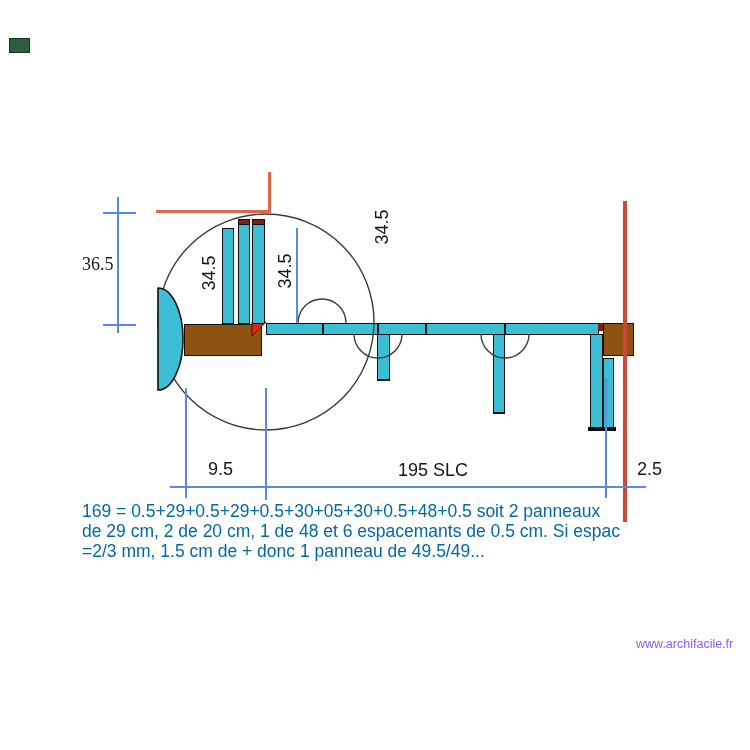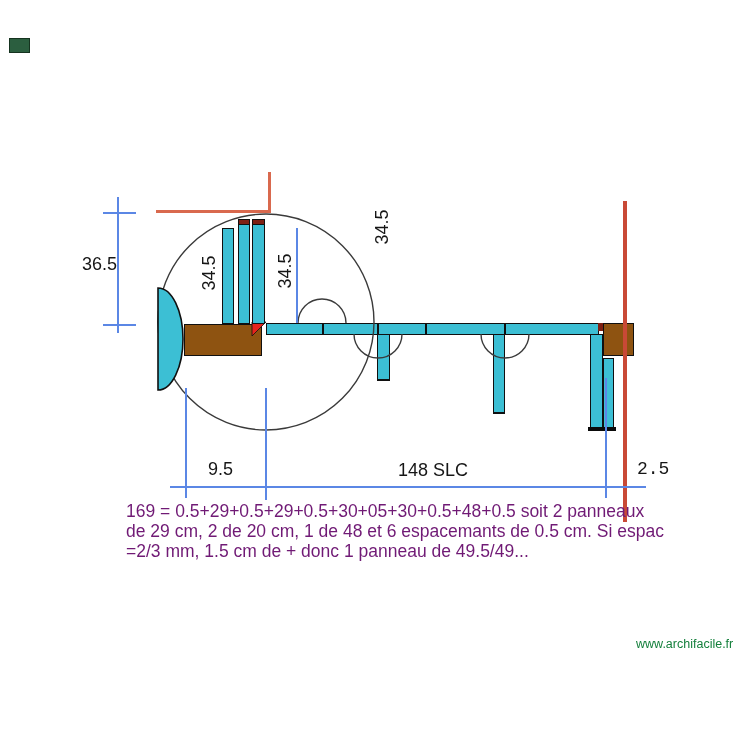--- a/index.html
+++ b/index.html
@@ -38,30 +38,30 @@
   .dim-v1{left:117px;top:197px;width:2px;height:136px;}
   .dim-t1a{left:103px;top:212px;width:33px;height:2px;}
   .dim-t1b{left:103px;top:324px;width:33px;height:2px;}
   .dim-v2{left:185px;top:388px;width:2px;height:110px;}
   .dim-v3{left:265px;top:388px;width:2px;height:112px;}
   .dim-v4{left:296px;top:228px;width:2px;height:95px;}
   .dim-v5{left:605px;top:378px;width:2px;height:120px;}
   .dim-h{left:170px;top:486px;width:476px;height:2px;}
   
   .lbl{color:#161616;font-size:18px;white-space:nowrap;}
-  .lbl-36{left:82px;top:254px;}
+  .lbl-36{left:82px;top:254px;font-family:Liberation Serif, serif;}
   .lbl-95{left:208px;top:459px;}
   .lbl-169{left:398px;top:460px;}
-  .lbl-25{left:637px;top:459px;font-family:Liberation Mono, monospace;}
+  .lbl-25{left:637px;top:459px;}
   .rot{width:44px;height:20px;text-align:center;transform:rotate(-90deg);transform-origin:center center;}
   .rot1{left:187px;top:263px;}
   .rot2{left:263px;top:261px;}
   .rot3{left:360px;top:217px;}
-  .notes{left:82px;top:502px;color:#701a75;font-size:17.5px;line-height:19.8px;white-space:nowrap;margin-left:44px;}
-  .site{left:636px;top:637px;color:#15803d;font-size:12.5px;}
+  .notes{left:82px;top:502px;color:#0369a1;font-size:17.5px;line-height:19.8px;white-space:nowrap;}
+  .site{left:636px;top:637px;color:#8b5cf6;font-size:12.5px;}
   svg{position:absolute;left:0;top:0;}
 </style>
 </head>
 <body>
 
 <div id="stage">
 
   <div class="abs corner-marker"></div>
 
   <div class="abs wood brown-left"></div>
@@ -106,21 +106,21 @@
   <div class="abs dim dim-v3"></div>
   <div class="abs dim dim-v4"></div>
   <div class="abs dim dim-v5"></div>
   <div class="abs dim dim-h"></div>
 
   <div class="abs lbl lbl-36">36.5</div>
   <div class="abs lbl rot rot1">34.5</div>
   <div class="abs lbl rot rot2">34.5</div>
   <div class="abs lbl rot rot3">34.5</div>
   <div class="abs lbl lbl-95">9.5</div>
-  <div class="abs lbl lbl-169">148 SLC</div>
+  <div class="abs lbl lbl-169">195 SLC</div>
   <div class="abs lbl lbl-25">2.5</div>
 
   <div class="abs notes">
     <div>169 = 0.5+29+0.5+29+0.5+30+05+30+0.5+48+0.5 soit 2 panneaux</div>
     <div>de 29 cm, 2 de 20 cm, 1 de 48 et 6 espacemants de 0.5 cm. Si espac</div>
     <div>=2/3 mm, 1.5 cm de + donc 1 panneau de 49.5/49...</div>
   </div>
 
   <div class="abs site">www.archifacile.fr</div>
 

